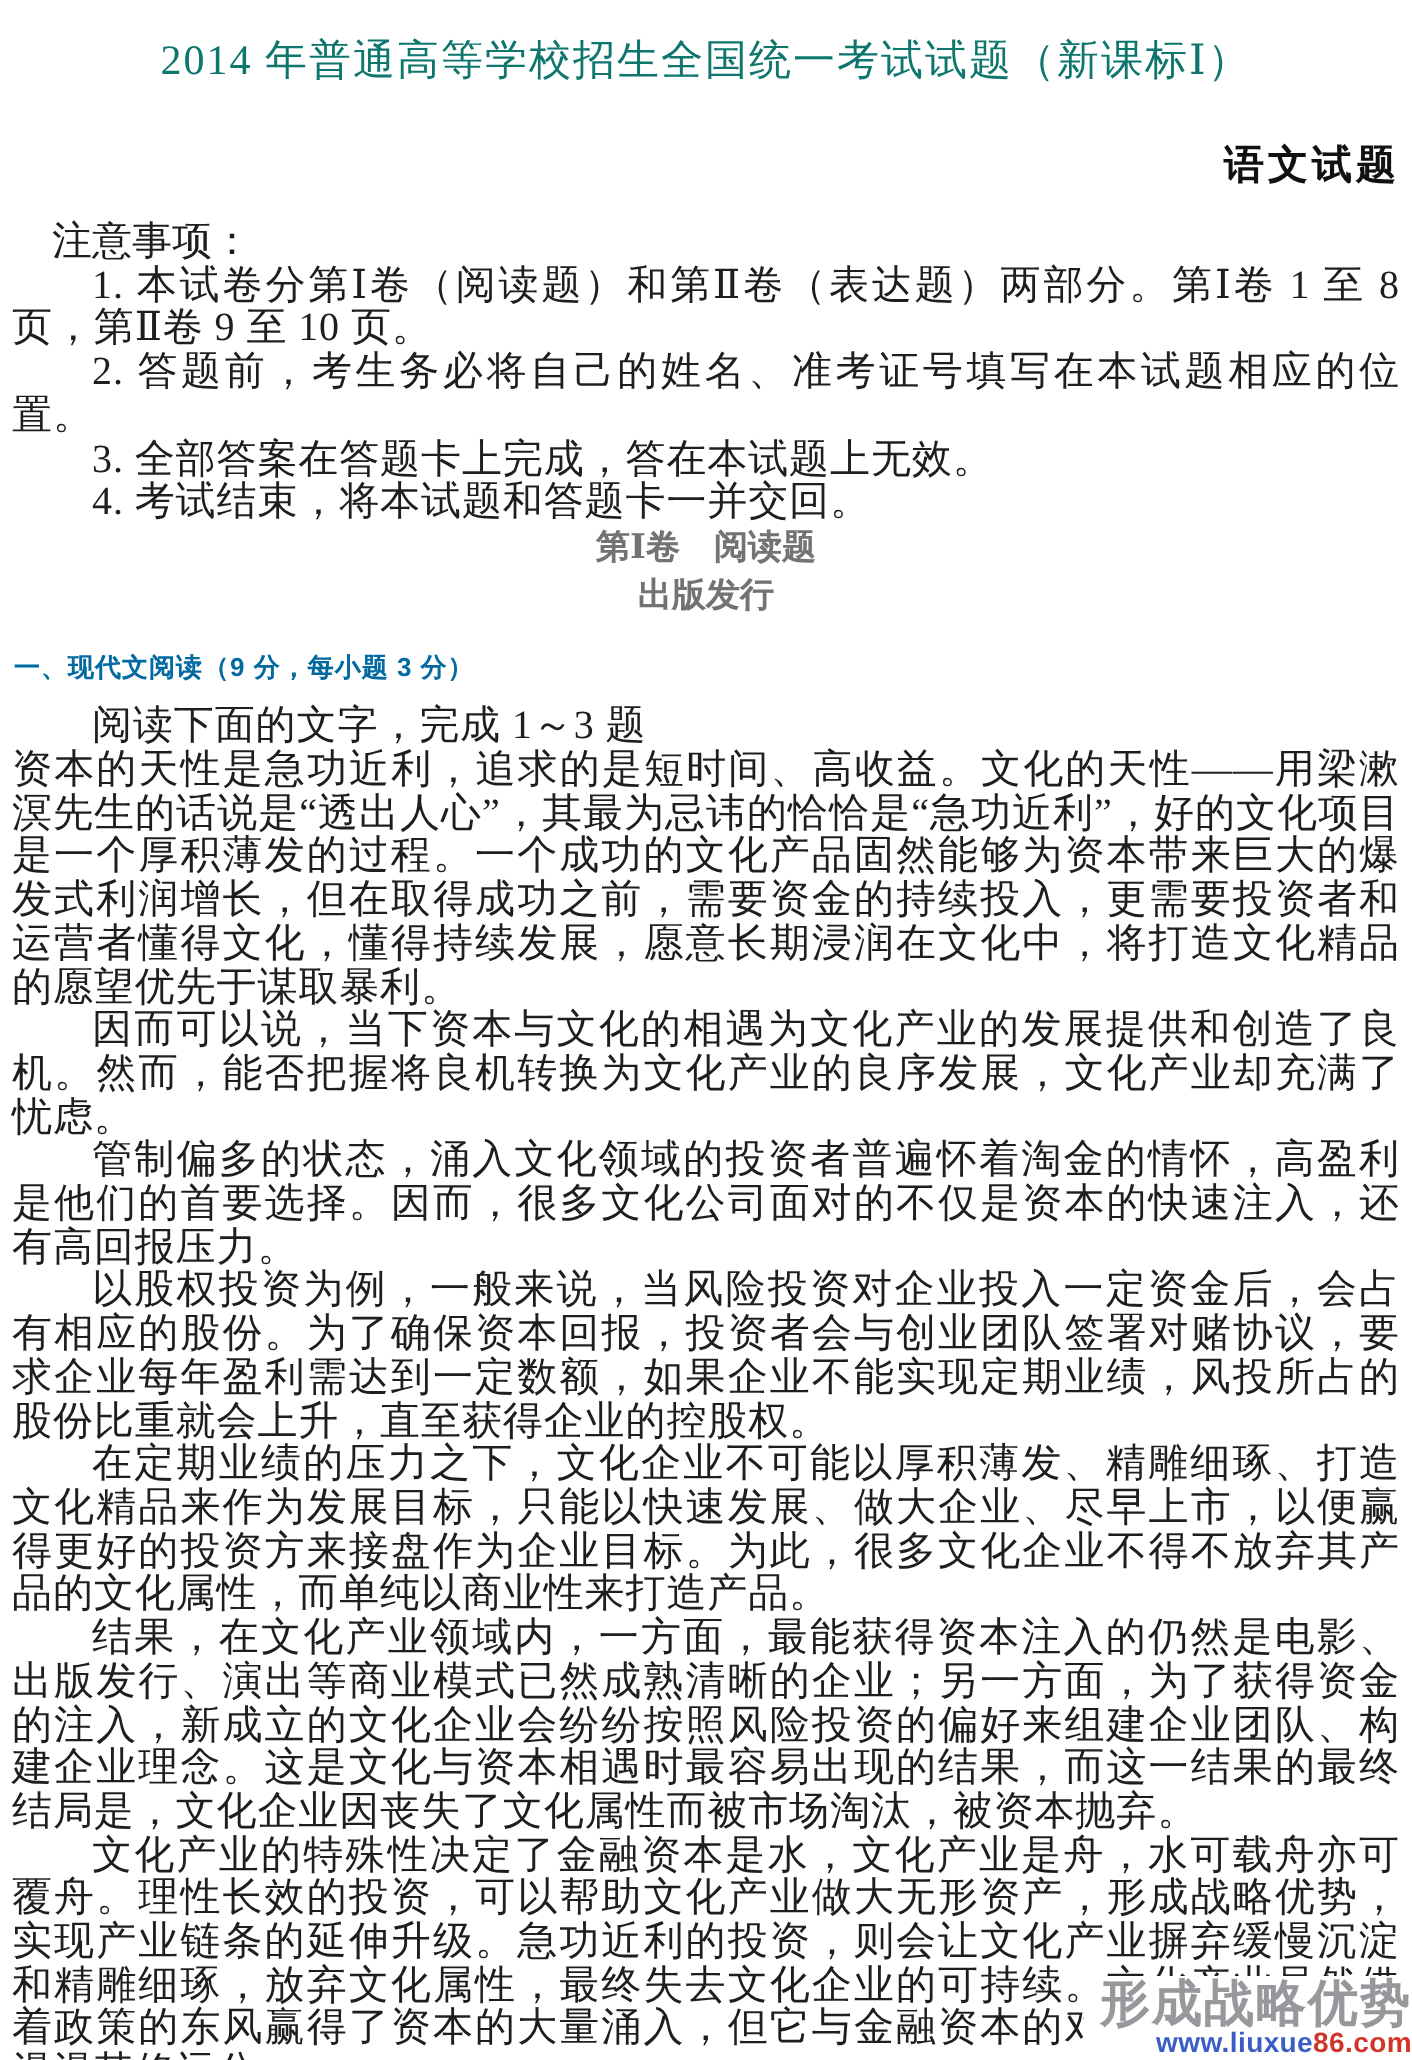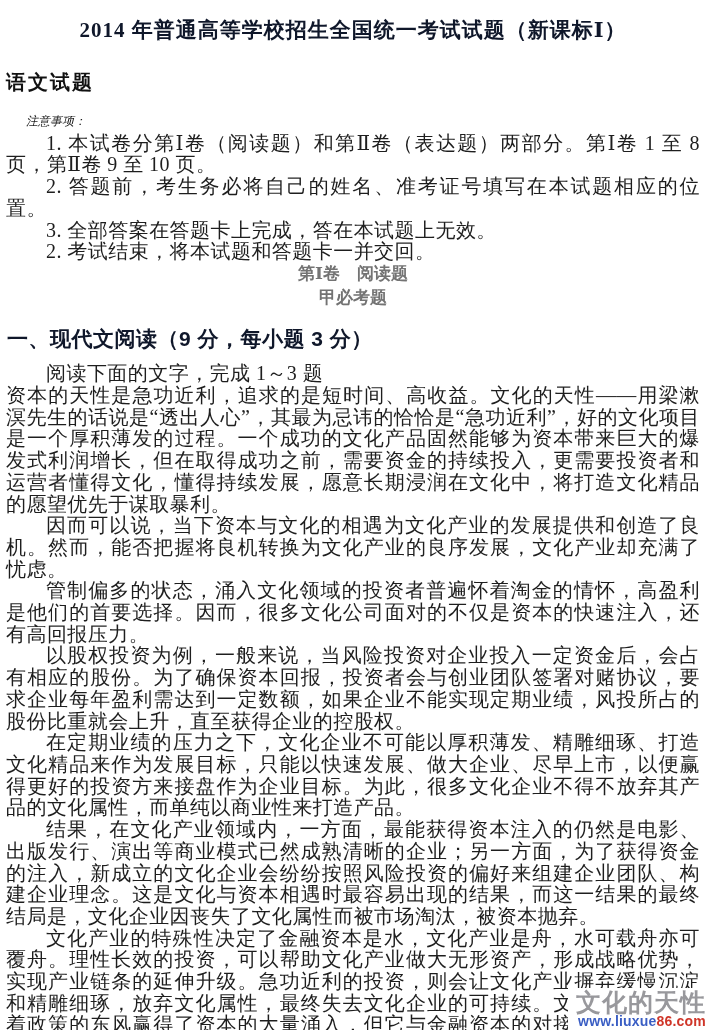--- a/index.html
+++ b/index.html
@@ -11,65 +11,64 @@
     color: #1e1e1e;
     font-family: "Liberation Serif", "DejaVu Serif", serif;
     position: relative;
     overflow: hidden;
   }
   .doc {
     padding: 10px 6px 0 6px;
   }
   .doc-title {
     font-size: 21px;
-    font-weight: bold;
+    font-weight: normal;
     text-align: center;
     margin: 6px 0 0 0;
     letter-spacing: 1px;
-    color: #0f172a;
+    color: #0f766e;
   }
   .doc-subtitle {
     font-size: 20px;
     font-weight: bold;
-    text-align: left;
+    text-align: right;
     margin: 25px 0 0 0;
     letter-spacing: 2px;
     color: #111;
   }
   .notice { margin-top: 15px; }
   .notice-heading {
-    font-size: 12px;
+    font-size: 20px;
     line-height: 21.7px;
     margin: 0 0 0 20px;
-    font-style: italic;
   }
   .body-line, .notice-item {
     font-size: 20px;
     line-height: 21.7px;
     margin: 0;
     text-align: justify;
     letter-spacing: 0.45px;
   }
   .indent { text-indent: 2em; }
   .center-heading {
     text-align: center;
     font-weight: bold;
     font-size: 17px;
     line-height: 21.7px;
     margin: 0;
     color: #737373;
   }
   .vol-gap { margin-top: 2px; }
   .section-title {
     font-family: "Liberation Sans", "DejaVu Sans", sans-serif;
-    font-size: 21px;
+    font-size: 13px;
     font-weight: bold;
     margin: 17px 0 10px 1px;
     letter-spacing: 0.5px;
-    color: #0f172a;
+    color: #0369a1;
   }
   .passage p { margin: 0; }
   .citation {
     font-size: 16px;
     line-height: 21.7px;
     margin: 0;
     padding-left: 159px;
     letter-spacing: 0.45px;
     white-space: nowrap;
   }
@@ -104,40 +103,40 @@
 <div class="doc">
 
   <h1 class="doc-title">2014 年普通高等学校招生全国统一考试试题（新课标Ⅰ）</h1>
   <h2 class="doc-subtitle">语文试题</h2>
 
   <div class="notice">
     <p class="notice-heading">注意事项：</p>
     <p class="notice-item indent">1.  本试卷分第Ⅰ卷（阅读题）和第Ⅱ卷（表达题）两部分。第Ⅰ卷 1 至 8 页，第Ⅱ卷 9 至 10 页。</p>
     <p class="notice-item indent">2.  答题前，考生务必将自己的姓名、准考证号填写在本试题相应的位置。</p>
     <p class="notice-item indent">3.  全部答案在答题卡上完成，答在本试题上无效。</p>
-    <p class="notice-item indent">2.  考试结束，将本试题和答题卡一并交回。</p>
+    <p class="notice-item indent">4.  考试结束，将本试题和答题卡一并交回。</p>
   </div>
 
   <p class="center-heading">第Ⅰ卷　阅读题</p>
-  <p class="center-heading vol-gap">甲必考题</p>
+  <p class="center-heading vol-gap">出版发行</p>
 
   <h3 class="section-title">一、现代文阅读（9 分，每小题 3 分）</h3>
 
   <div class="passage">
     <p class="body-line indent">阅读下面的文字，完成 1～3 题</p>
     <p class="body-line">资本的天性是急功近利，追求的是短时间、高收益。文化的天性——用梁漱溟先生的话说是“透出人心”，其最为忌讳的恰恰是“急功近利”，好的文化项目是一个厚积薄发的过程。一个成功的文化产品固然能够为资本带来巨大的爆发式利润增长，但在取得成功之前，需要资金的持续投入，更需要投资者和运营者懂得文化，懂得持续发展，愿意长期浸润在文化中，将打造文化精品的愿望优先于谋取暴利。</p>
     <p class="body-line indent">因而可以说，当下资本与文化的相遇为文化产业的发展提供和创造了良机。然而，能否把握将良机转换为文化产业的良序发展，文化产业却充满了忧虑。</p>
     <p class="body-line indent">管制偏多的状态，涌入文化领域的投资者普遍怀着淘金的情怀，高盈利是他们的首要选择。因而，很多文化公司面对的不仅是资本的快速注入，还有高回报压力。</p>
     <p class="body-line indent">以股权投资为例，一般来说，当风险投资对企业投入一定资金后，会占有相应的股份。为了确保资本回报，投资者会与创业团队签署对赌协议，要求企业每年盈利需达到一定数额，如果企业不能实现定期业绩，风投所占的股份比重就会上升，直至获得企业的控股权。</p>
     <p class="body-line indent">在定期业绩的压力之下，文化企业不可能以厚积薄发、精雕细琢、打造文化精品来作为发展目标，只能以快速发展、做大企业、尽早上市，以便赢得更好的投资方来接盘作为企业目标。为此，很多文化企业不得不放弃其产品的文化属性，而单纯以商业性来打造产品。</p>
     <p class="body-line indent">结果，在文化产业领域内，一方面，最能获得资本注入的仍然是电影、出版发行、演出等商业模式已然成熟清晰的企业；另一方面，为了获得资金的注入，新成立的文化企业会纷纷按照风险投资的偏好来组建企业团队、构建企业理念。这是文化与资本相遇时最容易出现的结果，而这一结果的最终结局是，文化企业因丧失了文化属性而被市场淘汰，被资本抛弃。</p>
     <p class="body-line indent">文化产业的特殊性决定了金融资本是水，文化产业是舟，水可载舟亦可覆舟。理性长效的投资，可以帮助文化产业做大无形资产，形成战略优势，实现产业链条的延伸升级。急功近利的投资，则会让文化产业摒弃缓慢沉淀和精雕细琢，放弃文化属性，最终失去文化企业的可持续。文化产业虽然借着政策的东风赢得了资本的大量涌入，但它与金融资本的对接融合，仍是路漫漫其修远兮。</p>
     <p class="citation">（节选自《新产经》（2012.06）刘芳《当文化遇到资本》）</p>
   </div>
 
 </div>
 
 <div class="watermark">
-  <div class="wm-name">文化的天性</div>
+  <div class="wm-name">形成战略优势</div>
   <div class="wm-url">
     <span class="wm-url-blue">www.liuxue</span><span class="wm-url-red">86.com</span>
   </div>
 </div>
 
 </body></html>

